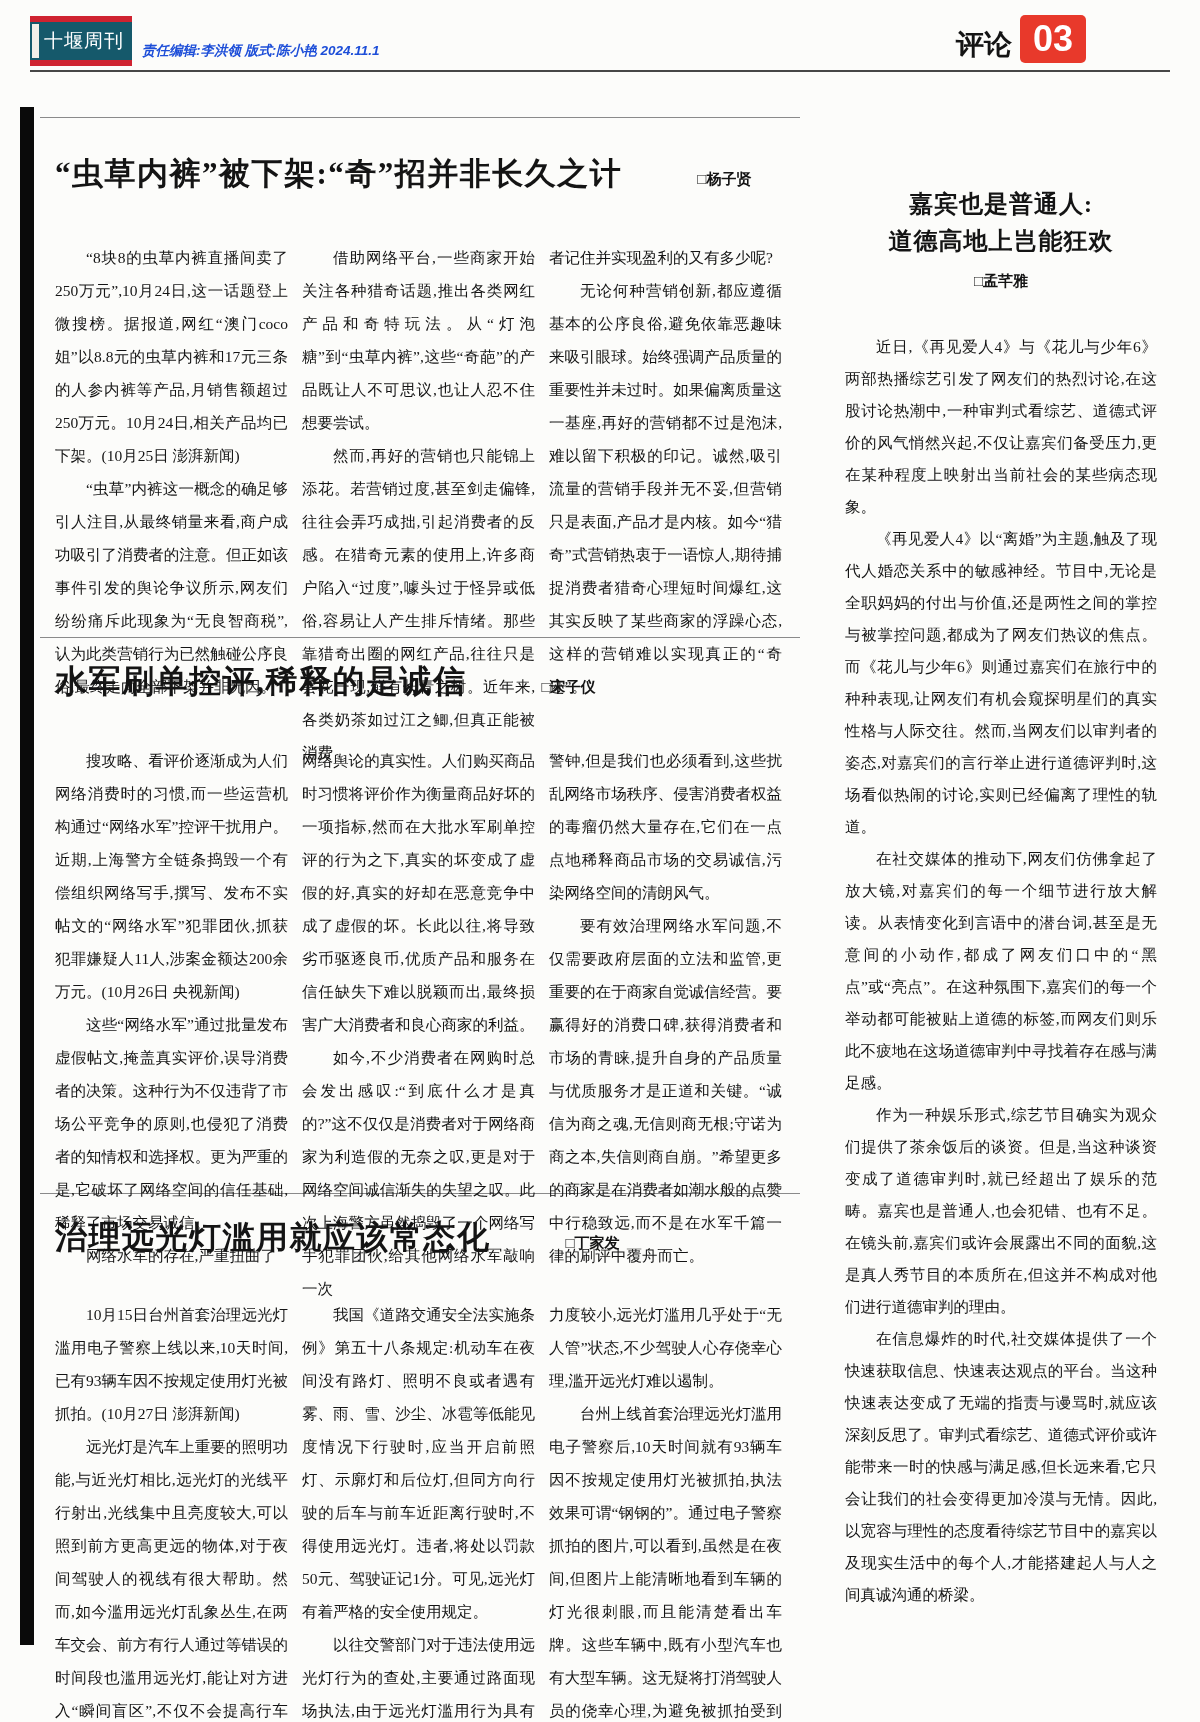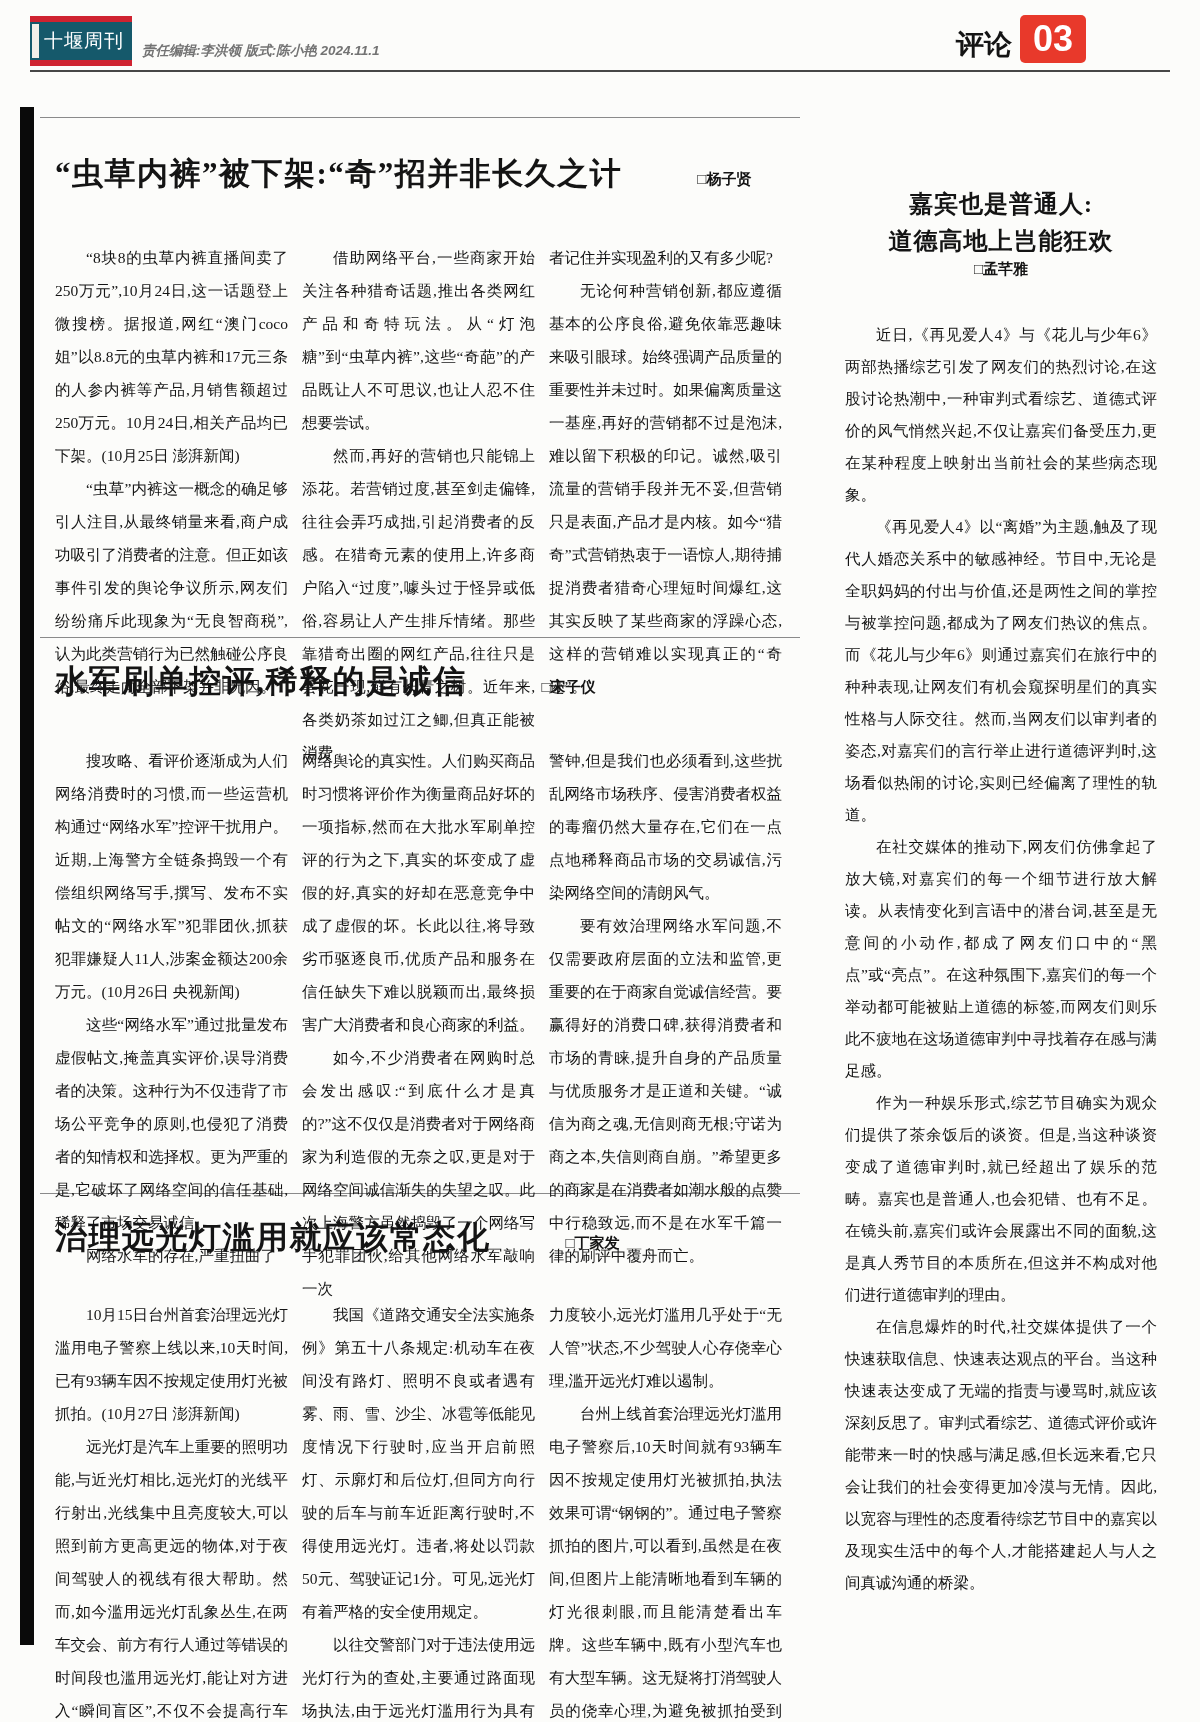--- a/index.html
+++ b/index.html
@@ -7,21 +7,21 @@
     position:relative; width:1200px; height:1722px; margin:0 auto;
     background:#fcfcfa; overflow:hidden;
     font-family:"Liberation Serif","DejaVu Serif",serif; color:#141414;
   }
   
   .masthead { position:absolute; left:30px; top:16px; width:102px; height:50px; display:flex; flex-direction:column; }
   .m-stripe { height:6px; background:#cf2330; }
   .m-mid { flex:1; background:#15596b; display:flex; align-items:center; position:relative; }
   .m-side { position:absolute; left:2px; top:2px; bottom:2px; width:7px; background:#f2efe9; }
   .m-title { color:#fff; font-weight:normal; font-size:19px; letter-spacing:1px; padding-left:14px; white-space:nowrap; }
-  .editor-line { position:absolute; left:142px; top:42px; font-family:"Liberation Sans",sans-serif; font-weight:bold; font-style:italic; font-size:13.5px; color:#737373; }
+  .editor-line { position:absolute; left:142px; top:42px; font-family:"Liberation Sans",sans-serif; font-weight:bold; font-style:italic; font-size:13.5px; color:#1d4ed8; }
   .section-label { position:absolute; left:956px; top:26px; font-size:28px; font-weight:900; font-family:"Liberation Sans",sans-serif; }
   .page-badge { position:absolute; left:1020px; top:15px; width:66px; height:48px; background:#e8392b; border-radius:5px; color:#fff; font-weight:bold; font-size:36px; display:flex; align-items:center; justify-content:center; font-family:"Liberation Sans",sans-serif; }
   .header-rule { position:absolute; left:30px; top:70px; width:1140px; height:2px; background:#474747; }
   
   .left-bar { position:absolute; left:20px; top:107px; width:14px; height:1538px; background:#0a0a0a; }
   .divider { position:absolute; left:40px; width:760px; height:1px; background:#8a8a8a; }
   #div1 { top:117px; } #div2 { top:637px; } #div3 { top:1193px; }
   
   .article { position:absolute; left:55px; width:741px; }
   #art1 { top:153px; } #art2 { top:660px; } #art3 { top:1216px; }
@@ -30,21 +30,21 @@
   #art2 .art-title, #art3 .art-title { font-size:32px; }
   .author { font-size:15px; font-weight:bold; font-family:"Liberation Sans",sans-serif; white-space:nowrap; }
   .cols { display:flex; gap:14px; }
   #art1 .cols { margin-top:46px; } #art2 .cols { margin-top:40px; } #art3 .cols { margin-top:38px; }
   .col { width:233px; }
   .col p { margin:0; font-size:15.5px; line-height:33px; text-align:justify; text-indent:2em; }
   .col p.cont { text-indent:0; }
   
   .side-article { position:absolute; left:845px; top:186px; width:312px; }
   .side-title { margin:0; text-align:center; font-size:24px; font-weight:900; line-height:37px; letter-spacing:1px; }
-  .side-author { text-align:center; font-weight:bold; font-size:15px; margin-top:0; font-family:"Liberation Sans",sans-serif; }
+  .side-author { text-align:center; font-weight:bold; font-size:15px; margin-top:12px; font-family:"Liberation Sans",sans-serif; }
   .side-body { margin-top:40px; }
   .side-body p { margin:0; font-size:15.5px; line-height:32px; text-align:justify; text-indent:2em; }
 </style>
 </head>
 <body>
 
 <div class="page">
 
   <div class="masthead">
     <div class="m-stripe"></div>

